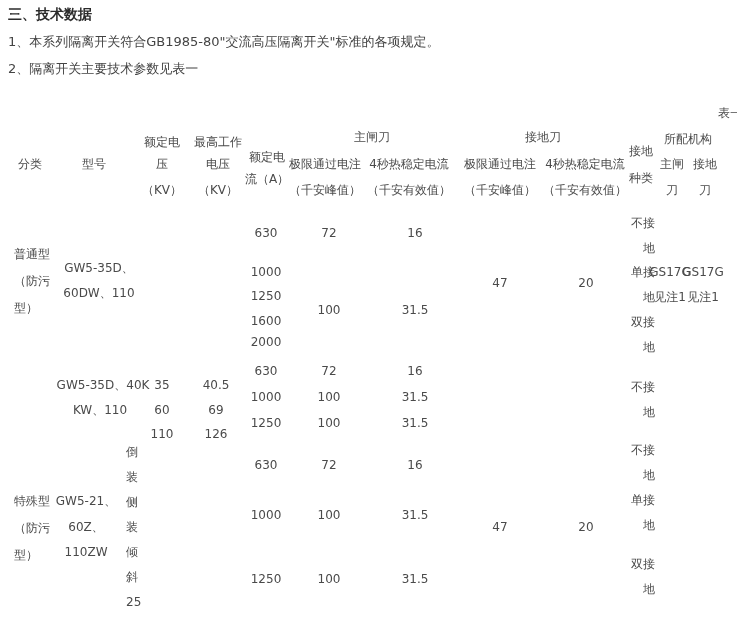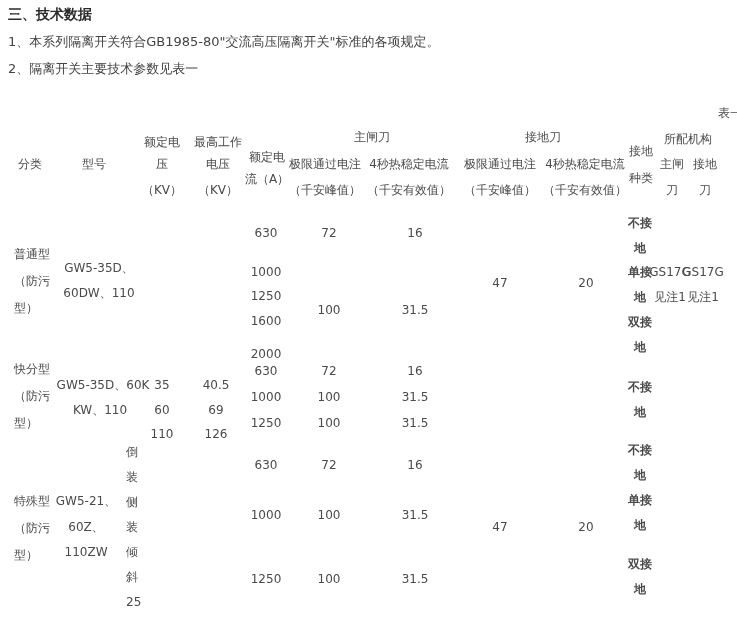--- a/index.html
+++ b/index.html
@@ -22,21 +22,21 @@
   .t {
     position:absolute; font-size:12px; line-height:1;
     color:#4a4a4a; white-space:nowrap;
   }
   .c { transform:translateX(-50%); text-align:center; }
   
   .wb {
     position:absolute; font-size:12px; color:#4a4a4a;
     white-space:normal; word-break:break-all;
   }
-  .wb.c { transform:translateX(-50%); text-align:center;font-weight:bold; }
+  .wb.c { transform:translateX(-50%); text-align:right; }
   .lh27 { line-height:27px; }
   .lh25 { line-height:25px; }
 </style>
 </head>
 <body>
 
 <div class="page">
 
   <div class="heading">三、技术数据</div>
   <div class="para" style="top:35px">1、本系列隔离开关符合GB1985-80"交流高压隔离开关"标准的各项规定。</div>
@@ -80,41 +80,40 @@
   <span class="t c" style="left:705px;top:184px">刀</span>
 
   <div class="wb lh27" style="left:14px;top:241px;width:42px">普通型（防污型）</div>
   <span class="t c" style="left:99px;top:262px">GW5-35D、</span>
   <span class="t c" style="left:99px;top:287px">60DW、110</span>
 
   <span class="t c" style="left:266px;top:227px">630</span>
   <span class="t c" style="left:266px;top:266px">1000</span>
   <span class="t c" style="left:266px;top:290px">1250</span>
   <span class="t c" style="left:266px;top:315px">1600</span>
-  <span class="t c" style="left:266px;top:348px">2000</span>
+  <span class="t c" style="left:266px;top:336px">2000</span>
 
   <span class="t c" style="left:329px;top:227px">72</span>
   <span class="t c" style="left:329px;top:304px">100</span>
   <span class="t c" style="left:415px;top:227px">16</span>
   <span class="t c" style="left:415px;top:304px">31.5</span>
 
   <span class="t c" style="left:500px;top:277px">47</span>
   <span class="t c" style="left:586px;top:277px">20</span>
 
   <div class="wb c lh25" style="left:640px;top:211px;width:30px">不接地</div>
   <div class="wb c lh25" style="left:640px;top:260px;width:30px">单接地</div>
   <div class="wb c lh25" style="left:640px;top:310px;width:30px">双接地</div>
 
   <span class="t c" style="left:670px;top:266px">GS17G</span>
   <span class="t c" style="left:670px;top:291px">见注1</span>
   <span class="t c" style="left:703px;top:266px">GS17G</span>
   <span class="t c" style="left:703px;top:291px">见注1</span>
 
-  <div class="wb lh27" style="left:14px;top:356px;width:42px">快分型（防污型）</div>
-  <span class="t c" style="left:103px;top:379px">GW5-35D、60K</span>
+  <span class="t c" style="left:103px;top:379px">GW5-35D、40K</span>
   <span class="t c" style="left:100px;top:404px">KW、110</span>
 
   <span class="t c" style="left:162px;top:379px">35</span>
   <span class="t c" style="left:162px;top:404px">60</span>
   <span class="t c" style="left:162px;top:428px">110</span>
 
   <span class="t c" style="left:216px;top:379px">40.5</span>
   <span class="t c" style="left:216px;top:404px">69</span>
   <span class="t c" style="left:216px;top:428px">126</span>
 

